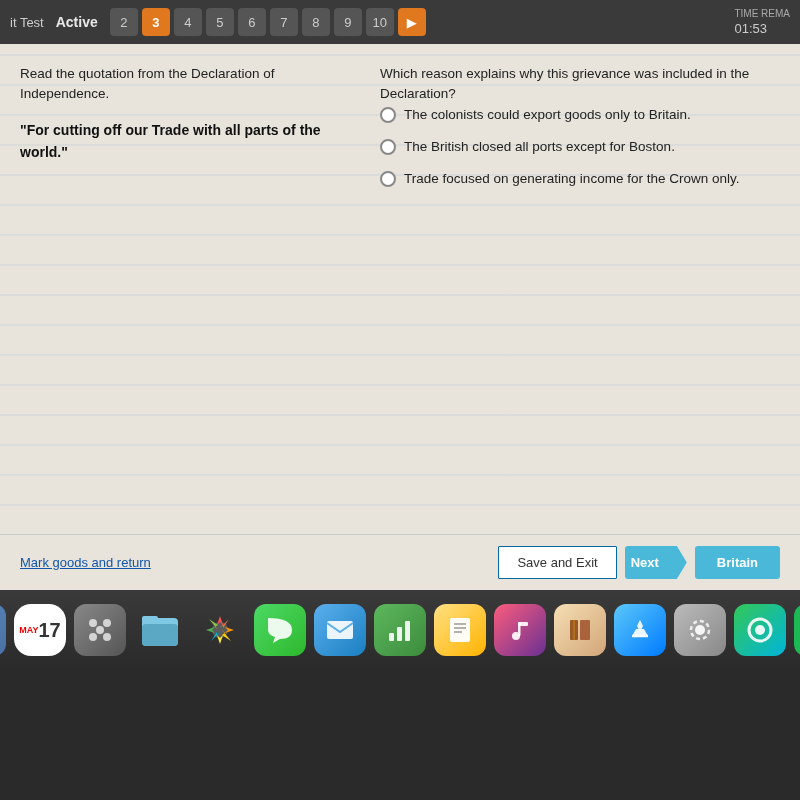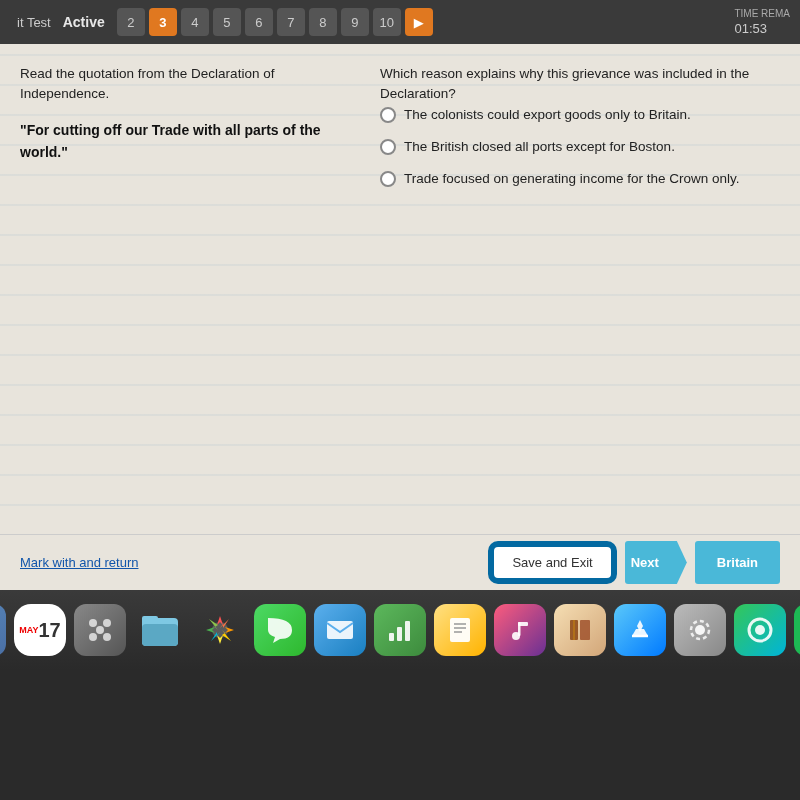--- a/index.html
+++ b/index.html
@@ -21,21 +21,20 @@
       padding: 6px 10px;
       gap: 12px;
       height: 44px;
     }
 
     .exit-test-btn {
       color: #ccc;
       font-size: 13px;
       cursor: pointer;
       white-space: nowrap;
-      margin-left: 7px;
     }
 
     .active-badge {
       background: transparent;
       color: #e8e8e8;
       font-size: 14px;
       font-weight: bold;
     }
 
     .question-numbers {
@@ -198,25 +197,25 @@
       cursor: pointer;
     }
 
     .action-buttons {
       display: flex;
       gap: 8px;
     }
 
     .btn-save-exit {
       background: white;
-      border: 6px solid #0369a1;
+      border: 1px solid #0369a1;
       padding: 8px 18px;
       font-size: 13px;
       cursor: pointer;
-      border-radius: 10px;
+      border-radius: 1px;
       color: #333;
     }
 
     .btn-next {
       background: #4ab8d8;
       border: none;
       padding: 8px 6px;
       font-size: 13px;
       cursor: pointer;
       border-radius: 3px;
@@ -333,21 +332,21 @@
       </li>
       <li class="option-item">
         <div class="radio-circle"></div>
         <span>Trade focused on generating income for the Crown only.</span>
       </li>
     </ul>
   </div>
 </div>
 
 <div class="action-bar">
-  <a class="mark-return-link">Mark with and return</a>
+  <a class="mark-return-link">Mark goods and return</a>
   <div class="action-buttons">
     <button class="btn-save-exit">Save and Exit</button>
     <button class="btn-next">Next</button>
     <button class="btn-submit">Britain</button>
   </div>
 </div>
 
 <div class="dock">
 
   <div class="dock-icon finder">

